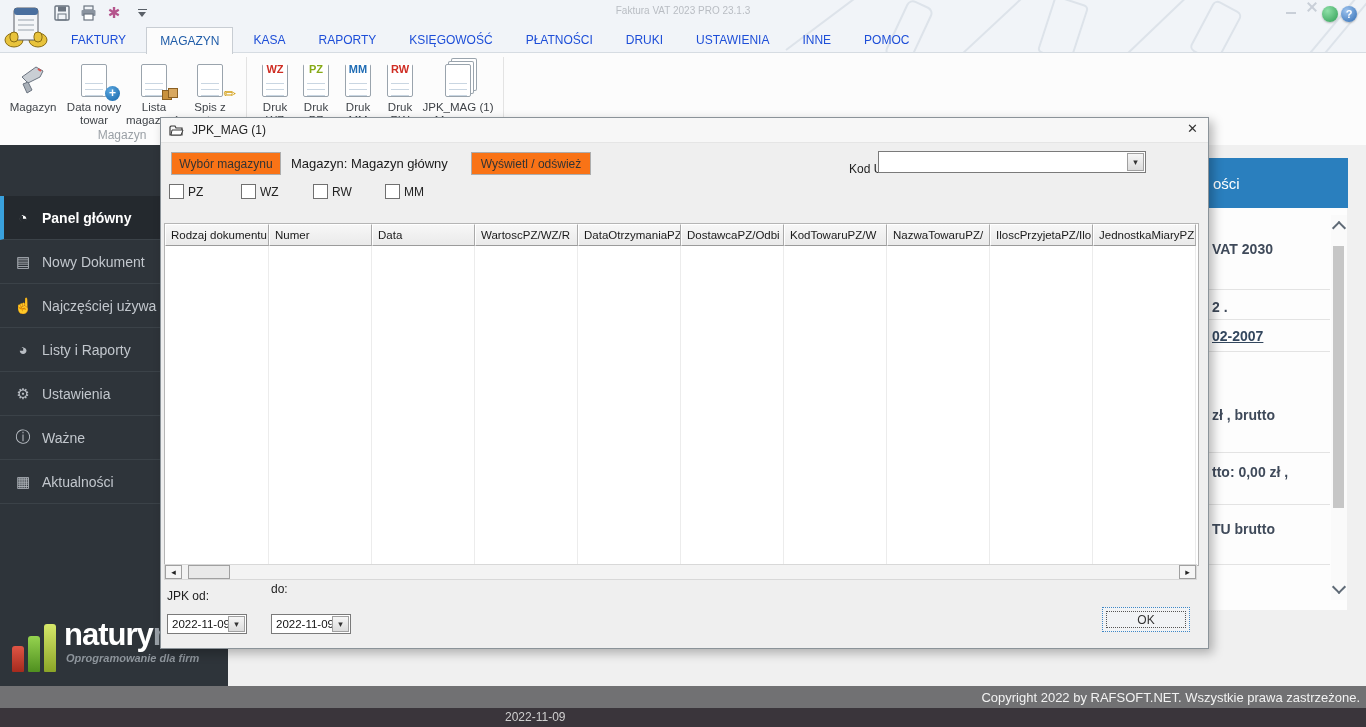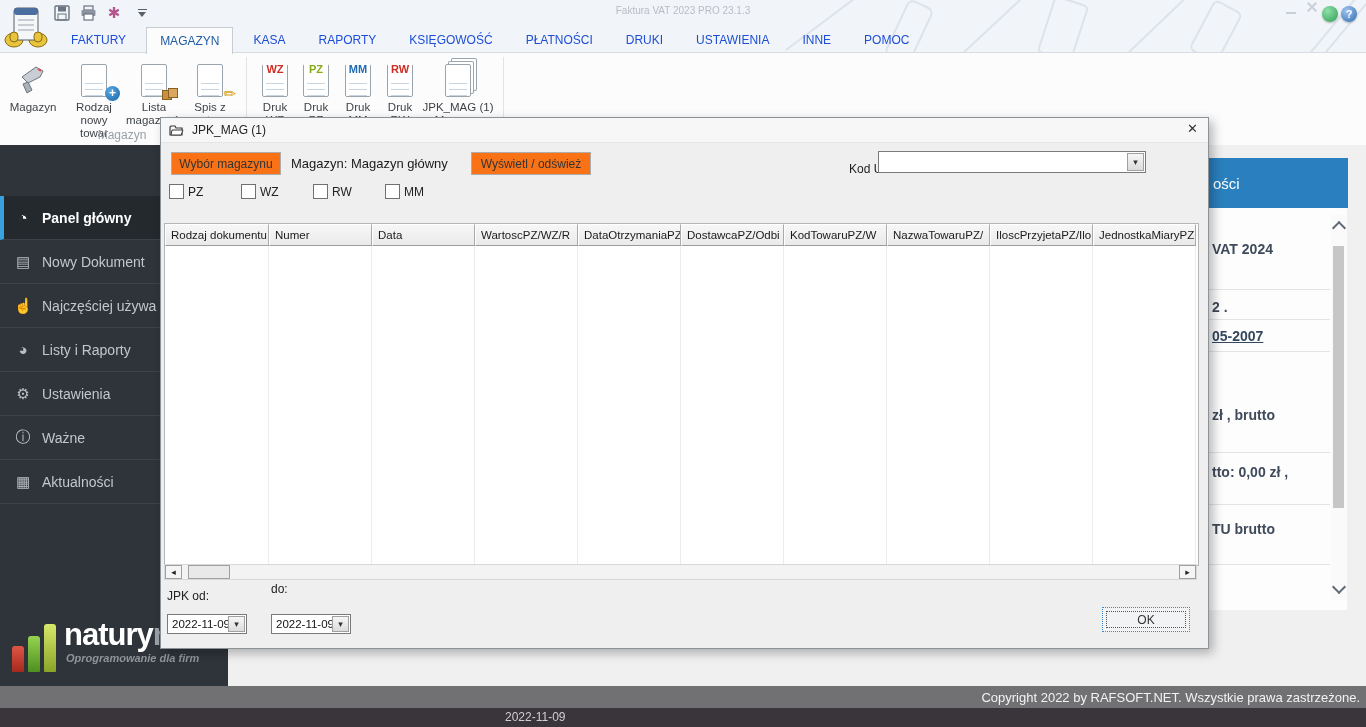--- a/index.html
+++ b/index.html
@@ -251,21 +251,21 @@
         <div class="ri-icon">
 
           <div class="doc">
             
           </div>
           <div class="plus-bubble">
             <span>+</span>
           </div>
 
         </div>
-        <div class="ri-l1">Rodzaj nowy</div>
+        <div class="ri-l1">Data nowy</div>
         <div class="ri-l2">towar</div>
       </div>
       <div class="ri t-boxes">
         <div class="ri-icon">
 
           <div class="doc">
             
           </div>
 
           <div class="boxes">
@@ -347,23 +347,23 @@
     </div>
   <div id="ribbon-group-label">Magazyn</div>
 </div>
 
 <div id="content-bg"></div>
 
 <div id="rp-header">
   <span>ości</span>
 </div>
 <div id="rp-card"></div>
-<div id="frag-0" class="frag">VAT 2024</div>
+<div id="frag-0" class="frag">VAT 2030</div>
 <div id="frag-1" class="frag">2 .</div>
-<div id="frag-2" class="frag">05-2007</div>
+<div id="frag-2" class="frag">02-2007</div>
 <div id="frag-3" class="frag">zł , brutto</div>
 <div id="frag-4" class="frag">tto: 0,00 zł ,</div>
 <div id="frag-5" class="frag">TU brutto</div>
 <div id="rpd-0" class="rp-div"></div>
 <div id="rpd-1" class="rp-div"></div>
 <div id="rpd-2" class="rp-div"></div>
 <div id="rpd-3" class="rp-div"></div>
 <div id="rpd-4" class="rp-div"></div>
 <div id="rpd-5" class="rp-div"></div>
 <div id="vscroll">

